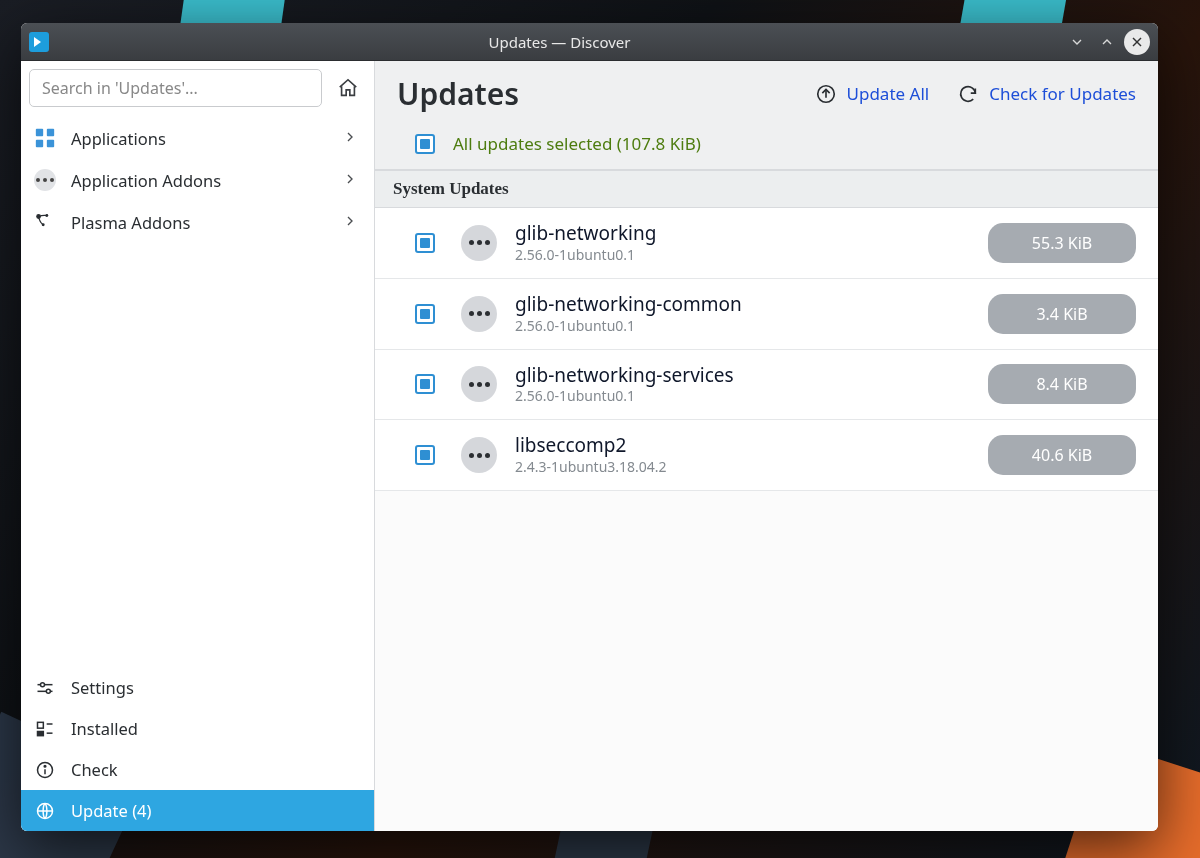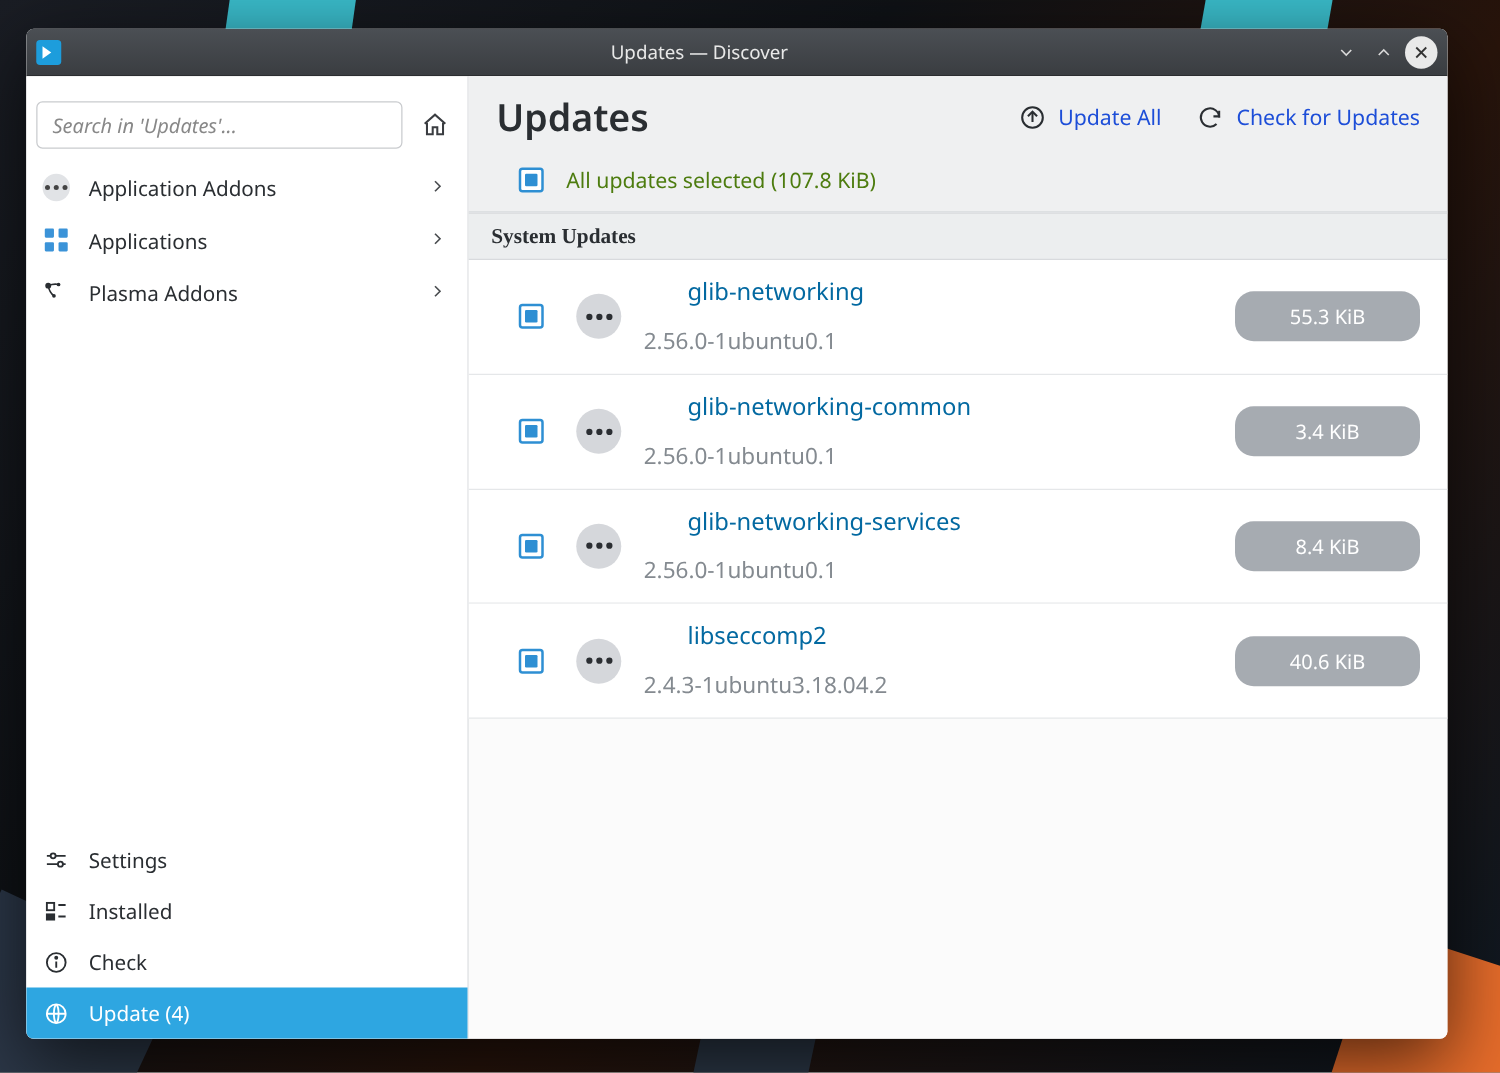--- a/index.html
+++ b/index.html
@@ -42,21 +42,21 @@
   }
   .titlebar .title{flex:1;text-align:center;font-weight:400;}
   .titlebar .ctrl{width:26px;height:26px;display:flex;align-items:center;justify-content:center;margin-left:4px;cursor:pointer;color:#d8d8d8;}
   .titlebar .close{background:#e9e9e9;color:#333;border-radius:50%;}
   .titlebar svg{width:16px;height:16px;}
 
   .body{flex:1;display:flex;min-height:0;}
 
   
   .sidebar{width:354px;flex:0 0 354px;border-right:1px solid #d8dadd;display:flex;flex-direction:column;background:#fff;}
-  .search-row{display:flex;align-items:center;gap:10px;padding:20px 10px 8px 8px;font-style:italic;}
+  .search-row{display:flex;align-items:center;gap:10px;padding:8px 10px 8px 8px;}
   .search{
     flex:1;height:38px;border:1px solid #c9cbce;border-radius:5px;
     padding:0 12px;font-size:16px;color:#888;background:#fff;display:flex;align-items:center;
   }
   .home-btn{width:32px;height:32px;display:flex;align-items:center;justify-content:center;cursor:pointer;}
   .home-btn svg{width:22px;height:22px;stroke:#3a3d41;}
 
   .nav-list{padding:2px 0;}
   .nav-item{display:flex;align-items:center;height:42px;padding:0 16px 0 12px;font-size:16.5px;color:#2a2e32;cursor:pointer;}
   .nav-item .ico{width:24px;height:24px;margin-right:14px;display:flex;align-items:center;justify-content:center;}
@@ -97,22 +97,22 @@
 
   .pkg-row{
     display:flex;align-items:center;border-bottom:1px solid #e5e7e9;
     padding:14px 22px 14px 40px;background:#fff;
   }
   .pkg-row .checkbox{flex:0 0 20px;margin-right:26px;}
   .pkg-icon{width:36px;height:36px;border-radius:50%;background:#d5d7db;display:flex;align-items:center;justify-content:center;margin-right:18px;flex:0 0 36px;}
   .pkg-icon .dots{display:flex;gap:3px;}
   .pkg-icon .dots span{width:5px;height:5px;background:#2b2e32;border-radius:50%;}
   .pkg-text{flex:1;min-width:0;}
-  .pkg-name{font-size:19px;color:#0369a1;line-height:1.2;margin-left:35px;}
-  .pkg-ver{font-size:18px;color:#848a90;margin-top:16px;}
+  .pkg-name{font-size:19px;color:#0f172a;line-height:1.2;}
+  .pkg-ver{font-size:14px;color:#848a90;margin-top:0;}
   .size-badge{
     background:#a6abb1;color:#fff;font-size:16px;border-radius:15px;
     padding:9px 0;width:148px;text-align:center;flex:0 0 148px;
   }
 
   
   .apps-ico{width:22px;height:22px;}
   .addon-ico{width:22px;height:22px;border-radius:50%;background:#e1e3e6;display:flex;align-items:center;justify-content:center;}
   .addon-ico .d{display:flex;gap:3px;}
   .addon-ico .d span{width:4px;height:4px;background:#444;border-radius:50%;}
@@ -160,43 +160,43 @@
           <svg viewBox="0 0 24 24" fill="none" stroke="currentColor" stroke-width="1.8">
               <path d="M3 11 12 3l9 8"></path>
               <path d="M5 10v10h5v-6h4v6h5V10"></path>
             </svg>
         </div>
       </div>
 
       <div class="nav-list">
         <div class="nav-item">
           <span class="ico">
+            <svg class="apps-ico" viewBox="0 0 24 24" fill="#3b93d8">
+                <rect x="2" y="2" width="8" height="8" rx="1"></rect>
+                <rect x="14" y="2" width="8" height="8" rx="1"></rect>
+                <rect x="2" y="14" width="8" height="8" rx="1"></rect>
+                <rect x="14" y="14" width="8" height="8" rx="1"></rect>
+              </svg>
+          </span>
+          <span class="label">Applications</span>
+          <span class="chev"><svg viewBox="0 0 24 24" fill="none" stroke="currentColor" stroke-width="2">
+                <polyline points="9 6 15 12 9 18"></polyline>
+              </svg></span>
+        </div>
+        <div class="nav-item">
+          <span class="ico">
             <span class="addon-ico">
                 <span class="d">
                   <span></span>
                   <span></span>
                   <span></span>
                 </span>
               </span>
           </span>
           <span class="label">Application Addons</span>
-          <span class="chev"><svg viewBox="0 0 24 24" fill="none" stroke="currentColor" stroke-width="2">
-                <polyline points="9 6 15 12 9 18"></polyline>
-              </svg></span>
-        </div>
-        <div class="nav-item">
-          <span class="ico">
-            <svg class="apps-ico" viewBox="0 0 24 24" fill="#3b93d8">
-                <rect x="2" y="2" width="8" height="8" rx="1"></rect>
-                <rect x="14" y="2" width="8" height="8" rx="1"></rect>
-                <rect x="2" y="14" width="8" height="8" rx="1"></rect>
-                <rect x="14" y="14" width="8" height="8" rx="1"></rect>
-              </svg>
-          </span>
-          <span class="label">Applications</span>
           <span class="chev"><svg viewBox="0 0 24 24" fill="none" stroke="currentColor" stroke-width="2">
                 <polyline points="9 6 15 12 9 18"></polyline>
               </svg></span>
         </div>
         <div class="nav-item">
           <span class="ico">
             <svg width="22" height="22" viewBox="0 0 24 24" fill="#2a2e32">
                 <circle cx="5" cy="6" r="2.6"></circle>
                 <circle cx="14" cy="5" r="1.6"></circle>
                 <circle cx="10" cy="15" r="1.6"></circle>

